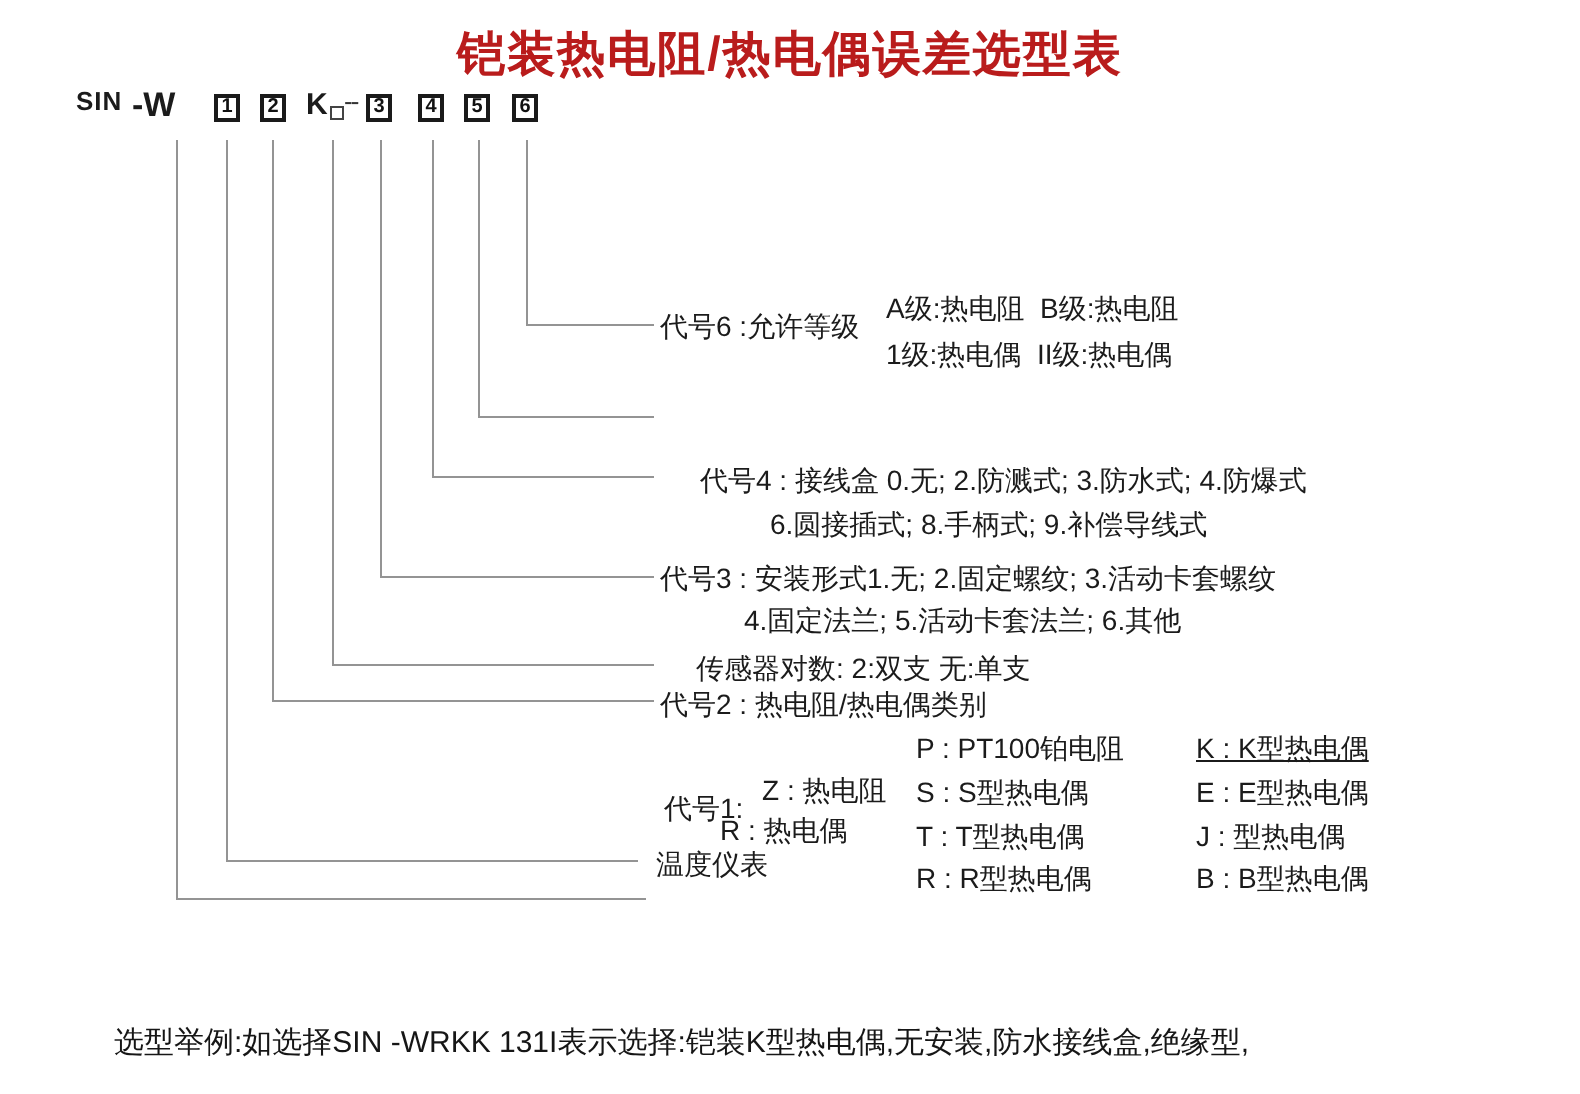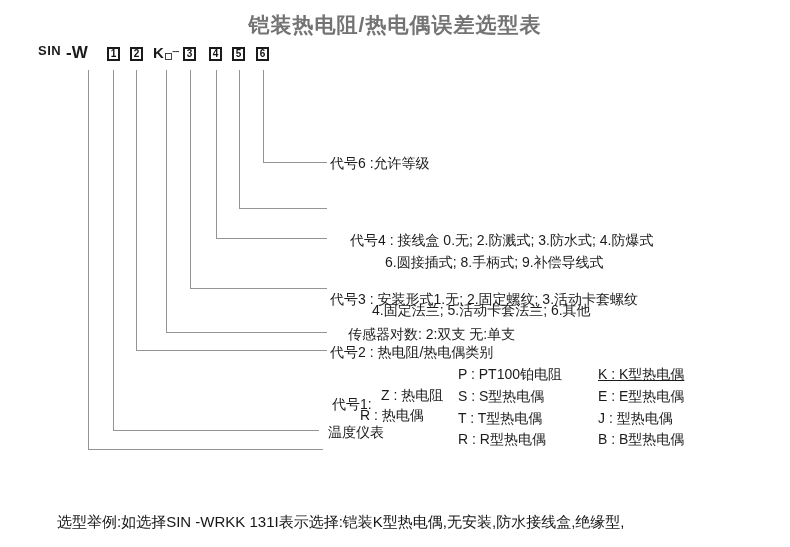--- a/index.html
+++ b/index.html
@@ -8,22 +8,22 @@
     position:relative;
     width:790px; height:547px;
     background:#ffffff;
     font-family:"Liberation Sans","DejaVu Sans",sans-serif;
     color:#1b1b1b;
     overflow:hidden;
   }
   .title {
     position:absolute; left:0; right:0; top:11px;
     text-align:center;
-    font-size:21px; font-weight:bold; letter-spacing:1px;
-    color:#737373;
+    font-size:24px; font-weight:bold; letter-spacing:1px;
+    color:#b91c1c;
   }
   .model-row span { position:absolute; white-space:pre; }
   .m-prefix { left:38px; top:43px; font-size:13px; font-weight:bold; letter-spacing:0.5px; }
   .m-dashw  { left:66px; top:43px; font-size:17px; font-weight:bold; }
   .m-k      { left:153px; top:44px; font-size:15px; font-weight:bold; }
   .m-dashes { left:172px; top:43px; font-size:13px; color:#333; letter-spacing:-1px; }
   .dbox {
     position:absolute; top:47px;
     width:13px; height:14px;
     border:2px solid #1a1a1a;
@@ -76,26 +76,28 @@
   <div class="elbow" style="left:263px; top:70px; width:64px;  height:93px;"></div>
   <div class="elbow" style="left:239px; top:70px; width:88px;  height:139px;"></div>
   <div class="elbow" style="left:216px; top:70px; width:111px; height:169px;"></div>
   <div class="elbow" style="left:190px; top:70px; width:137px; height:219px;"></div>
   <div class="elbow" style="left:166px; top:70px; width:161px; height:263px;"></div>
   <div class="elbow" style="left:136px; top:70px; width:191px; height:281px;"></div>
   <div class="elbow" style="left:113px; top:70px; width:206px; height:361px;"></div>
   <div class="elbow" style="left:88px;  top:70px; width:235px; height:380px;"></div>
 
   <div class="lbl" style="left:330px; top:155px;">代号6 :允许等级</div>
+  <div class="lbl" style="left:443px; top:146px;">A级:热电阻  B级:热电阻</div>
+  <div class="lbl" style="left:443px; top:169px;">1级:热电偶  II级:热电偶</div>
 
 
   <div class="lbl" style="left:350px; top:232px;">代号4 : 接线盒 0.无; 2.防溅式; 3.防水式; 4.防爆式</div>
   <div class="lbl" style="left:385px; top:254px;">6.圆接插式; 8.手柄式; 9.补偿导线式</div>
 
-  <div class="lbl" style="left:330px; top:291px;text-align:center;">代号3 : 安装形式1.无; 2.固定螺纹; 3.活动卡套螺纹</div>
+  <div class="lbl" style="left:330px; top:281px;text-align:center;">代号3 : 安装形式1.无; 2.固定螺纹; 3.活动卡套螺纹</div>
   <div class="lbl" style="left:372px; top:302px;">4.固定法兰; 5.活动卡套法兰; 6.其他</div>
 
   <div class="lbl" style="left:348px; top:326px;">传感器对数: 2:双支 无:单支</div>
 
   <div class="lbl" style="left:330px; top:344px;">代号2 : 热电阻/热电偶类别</div>
 
   <div class="lbl" style="left:332px; top:396px;">代号1:</div>
   <div class="lbl" style="left:381px; top:387px;">Z : 热电阻</div>
   <div class="lbl" style="left:360px; top:407px;">R : 热电偶</div>
   <div class="lbl" style="left:458px; top:366px;">P : PT100铂电阻</div>

